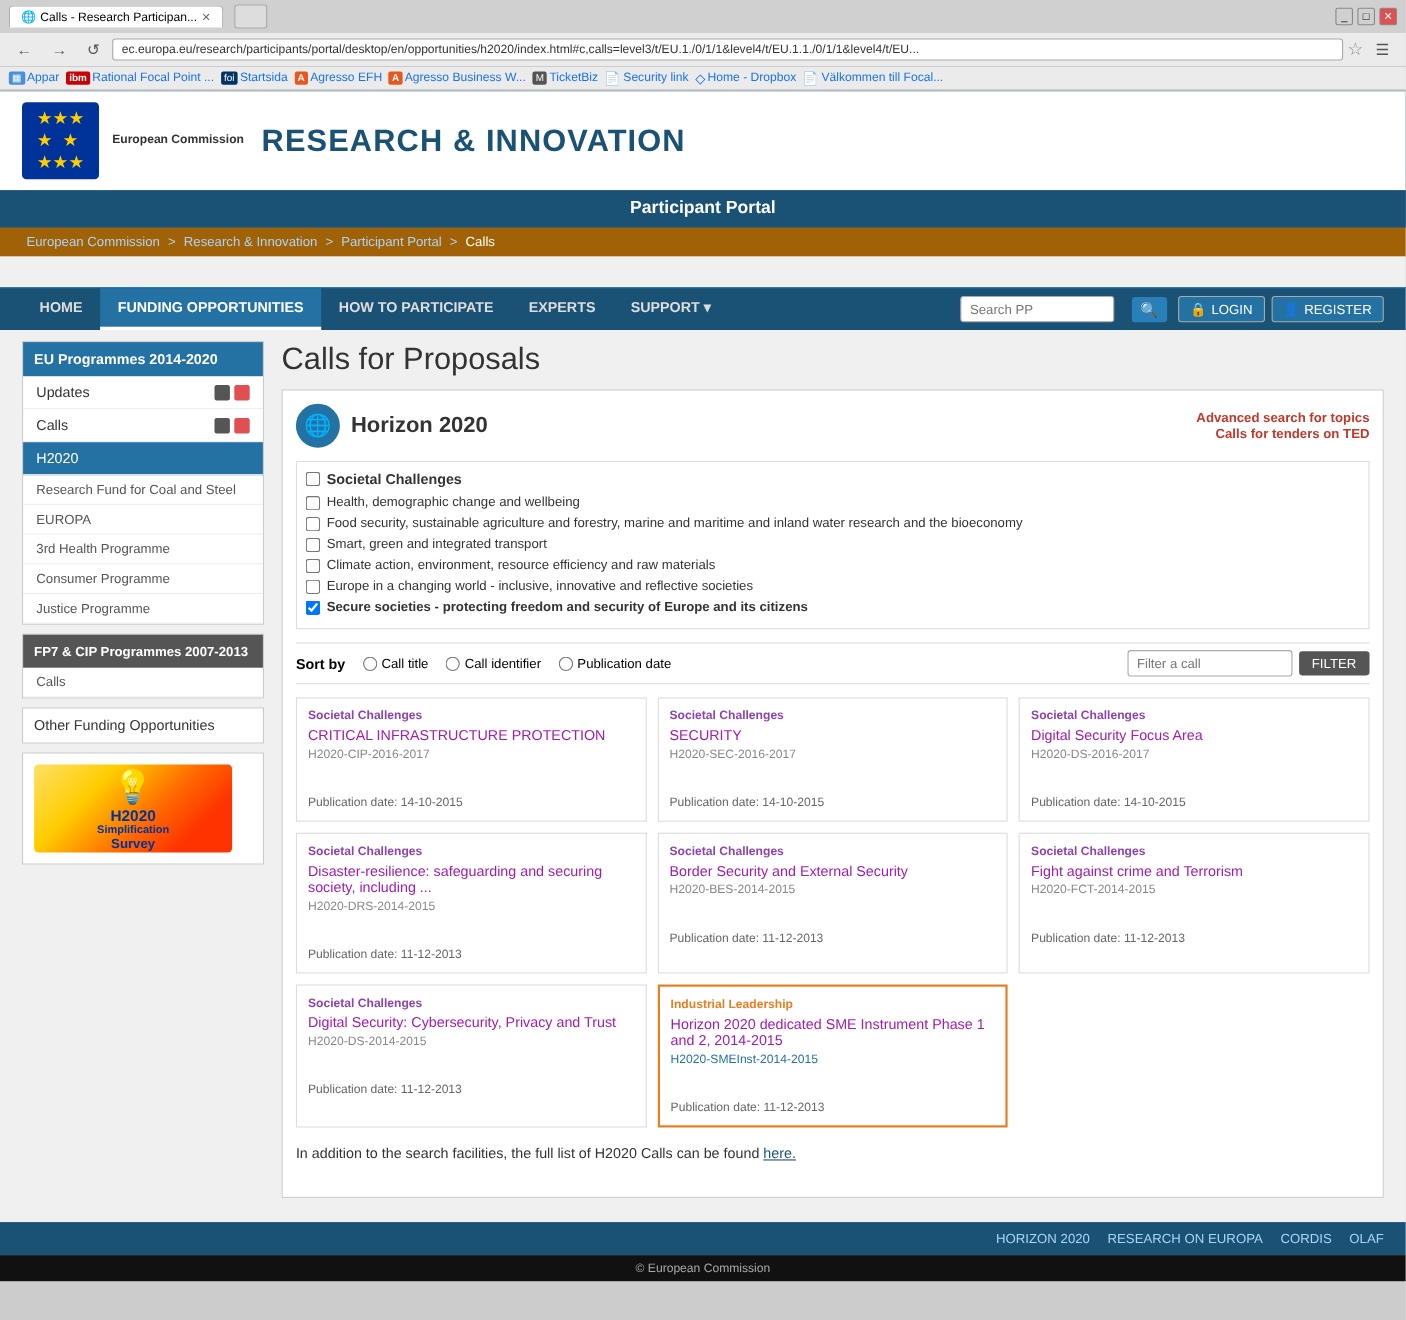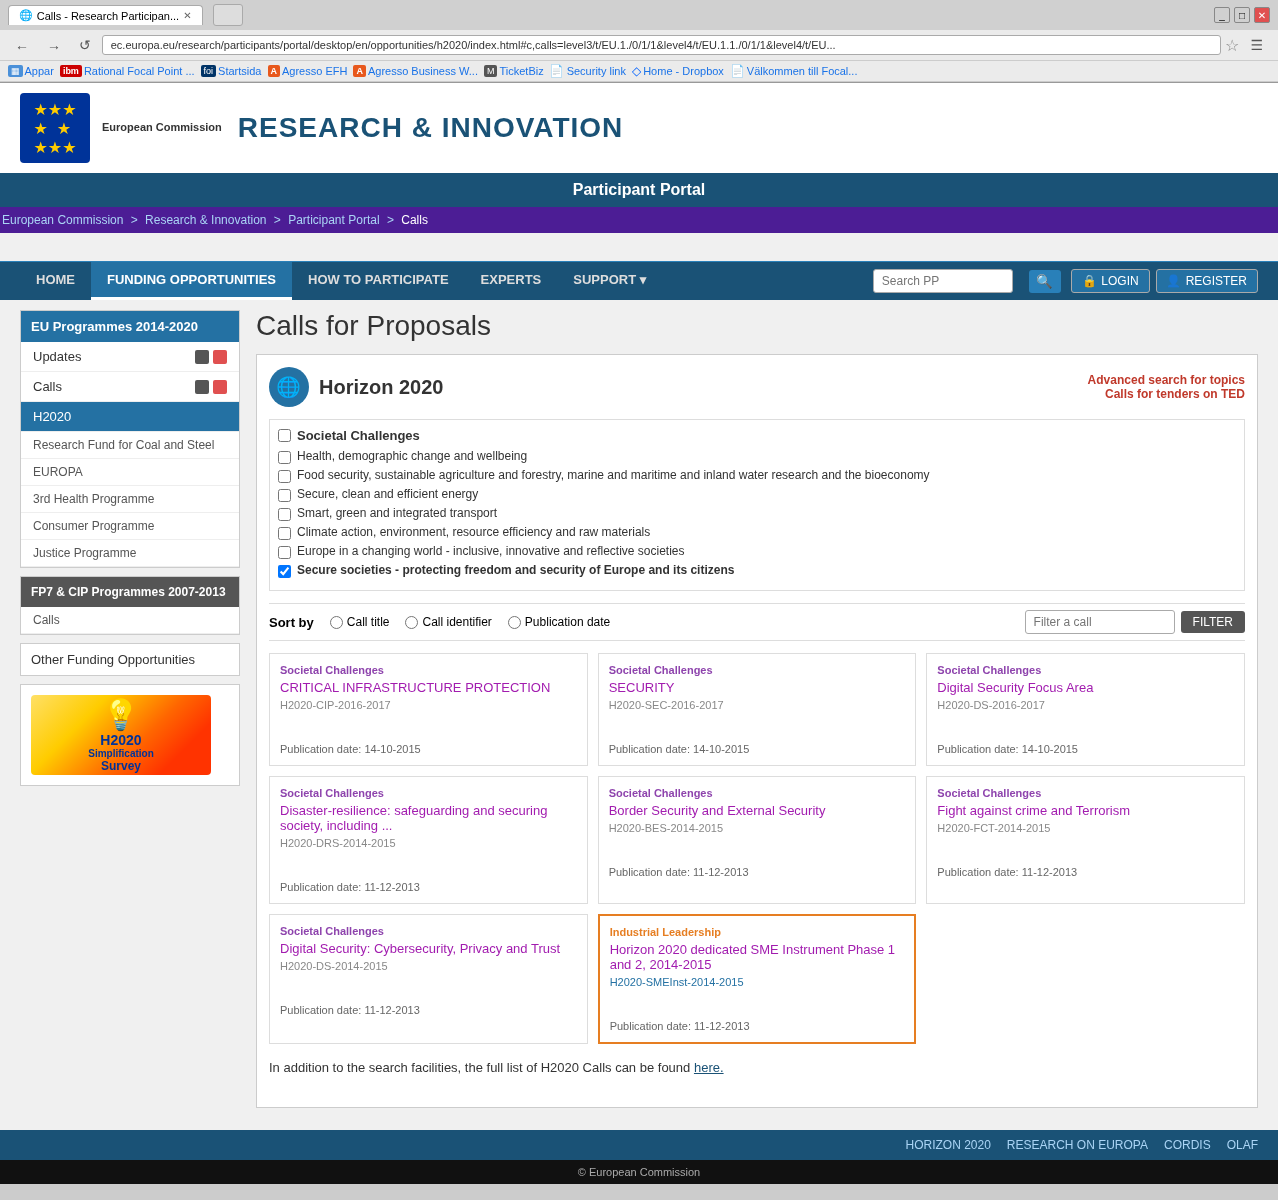--- a/index.html
+++ b/index.html
@@ -29,21 +29,21 @@
     
     .site-header { background: #1a5276; }
     .header-top { background: white; padding: 10px 20px; display: flex; align-items: center; gap: 16px; }
     .logo-area { display: flex; align-items: center; gap: 12px; }
     .eu-logo { width: 70px; height: 70px; background: #003399; border-radius: 4px; display: flex; align-items: center; justify-content: center; }
     .site-title-area { }
     .site-title { color: #1a5276; font-size: 28px; font-weight: bold; letter-spacing: 1px; }
     .site-subtitle { background: #1a5276; color: white; text-align: center; padding: 8px; font-size: 16px; font-weight: bold; }
 
     
-    .breadcrumb { background: #4c1d95; padding: 6px 2px; font-size: 12px; }
+    .breadcrumb { background: #a16207; padding: 6px 24px; font-size: 12px; }
     .breadcrumb a { color: #aad4f5; text-decoration: none; }
     .breadcrumb span { color: #fff; }
     .breadcrumb .sep { color: #aad4f5; margin: 0 4px; }
 
     
     .main-nav { background: #1a5276; border-top: 1px solid #2980b9; display: flex; align-items: center; padding: 0 20px; gap: 0; margin-top: 28px; }
     .nav-item { color: #ddd; padding: 10px 16px; cursor: pointer; font-size: 13px; font-weight: bold; text-transform: uppercase; border-bottom: 3px solid transparent; }
     .nav-item.active { color: white; border-bottom: 3px solid #fff; background: #2471a3; }
     .nav-search { margin-left: auto; display: flex; align-items: center; gap: 16px; }
     .nav-search input { padding: 4px 8px; border: 1px solid #aaa; border-radius: 3px; font-size: 12px; width: 140px; }
@@ -330,24 +330,20 @@
             <input type="checkbox" style="">
             <span>Societal Challenges</span>
           </div>
           <div class="checkbox-item">
             <input type="checkbox" style="">
             <span>Health, demographic change and wellbeing</span>
           </div>
           <div class="checkbox-item">
             <input type="checkbox" style="">
             <span>Food security, sustainable agriculture and forestry, marine and maritime and inland water research and the bioeconomy</span>
-          </div>
-          <div class="checkbox-item">
-            <input type="checkbox" style="">
-            <span>Secure, clean and efficient energy</span>
           </div>
           <div class="checkbox-item">
             <input type="checkbox" style="">
             <span>Smart, green and integrated transport</span>
           </div>
           <div class="checkbox-item">
             <input type="checkbox" style="">
             <span>Climate action, environment, resource efficiency and raw materials</span>
           </div>
           <div class="checkbox-item">

